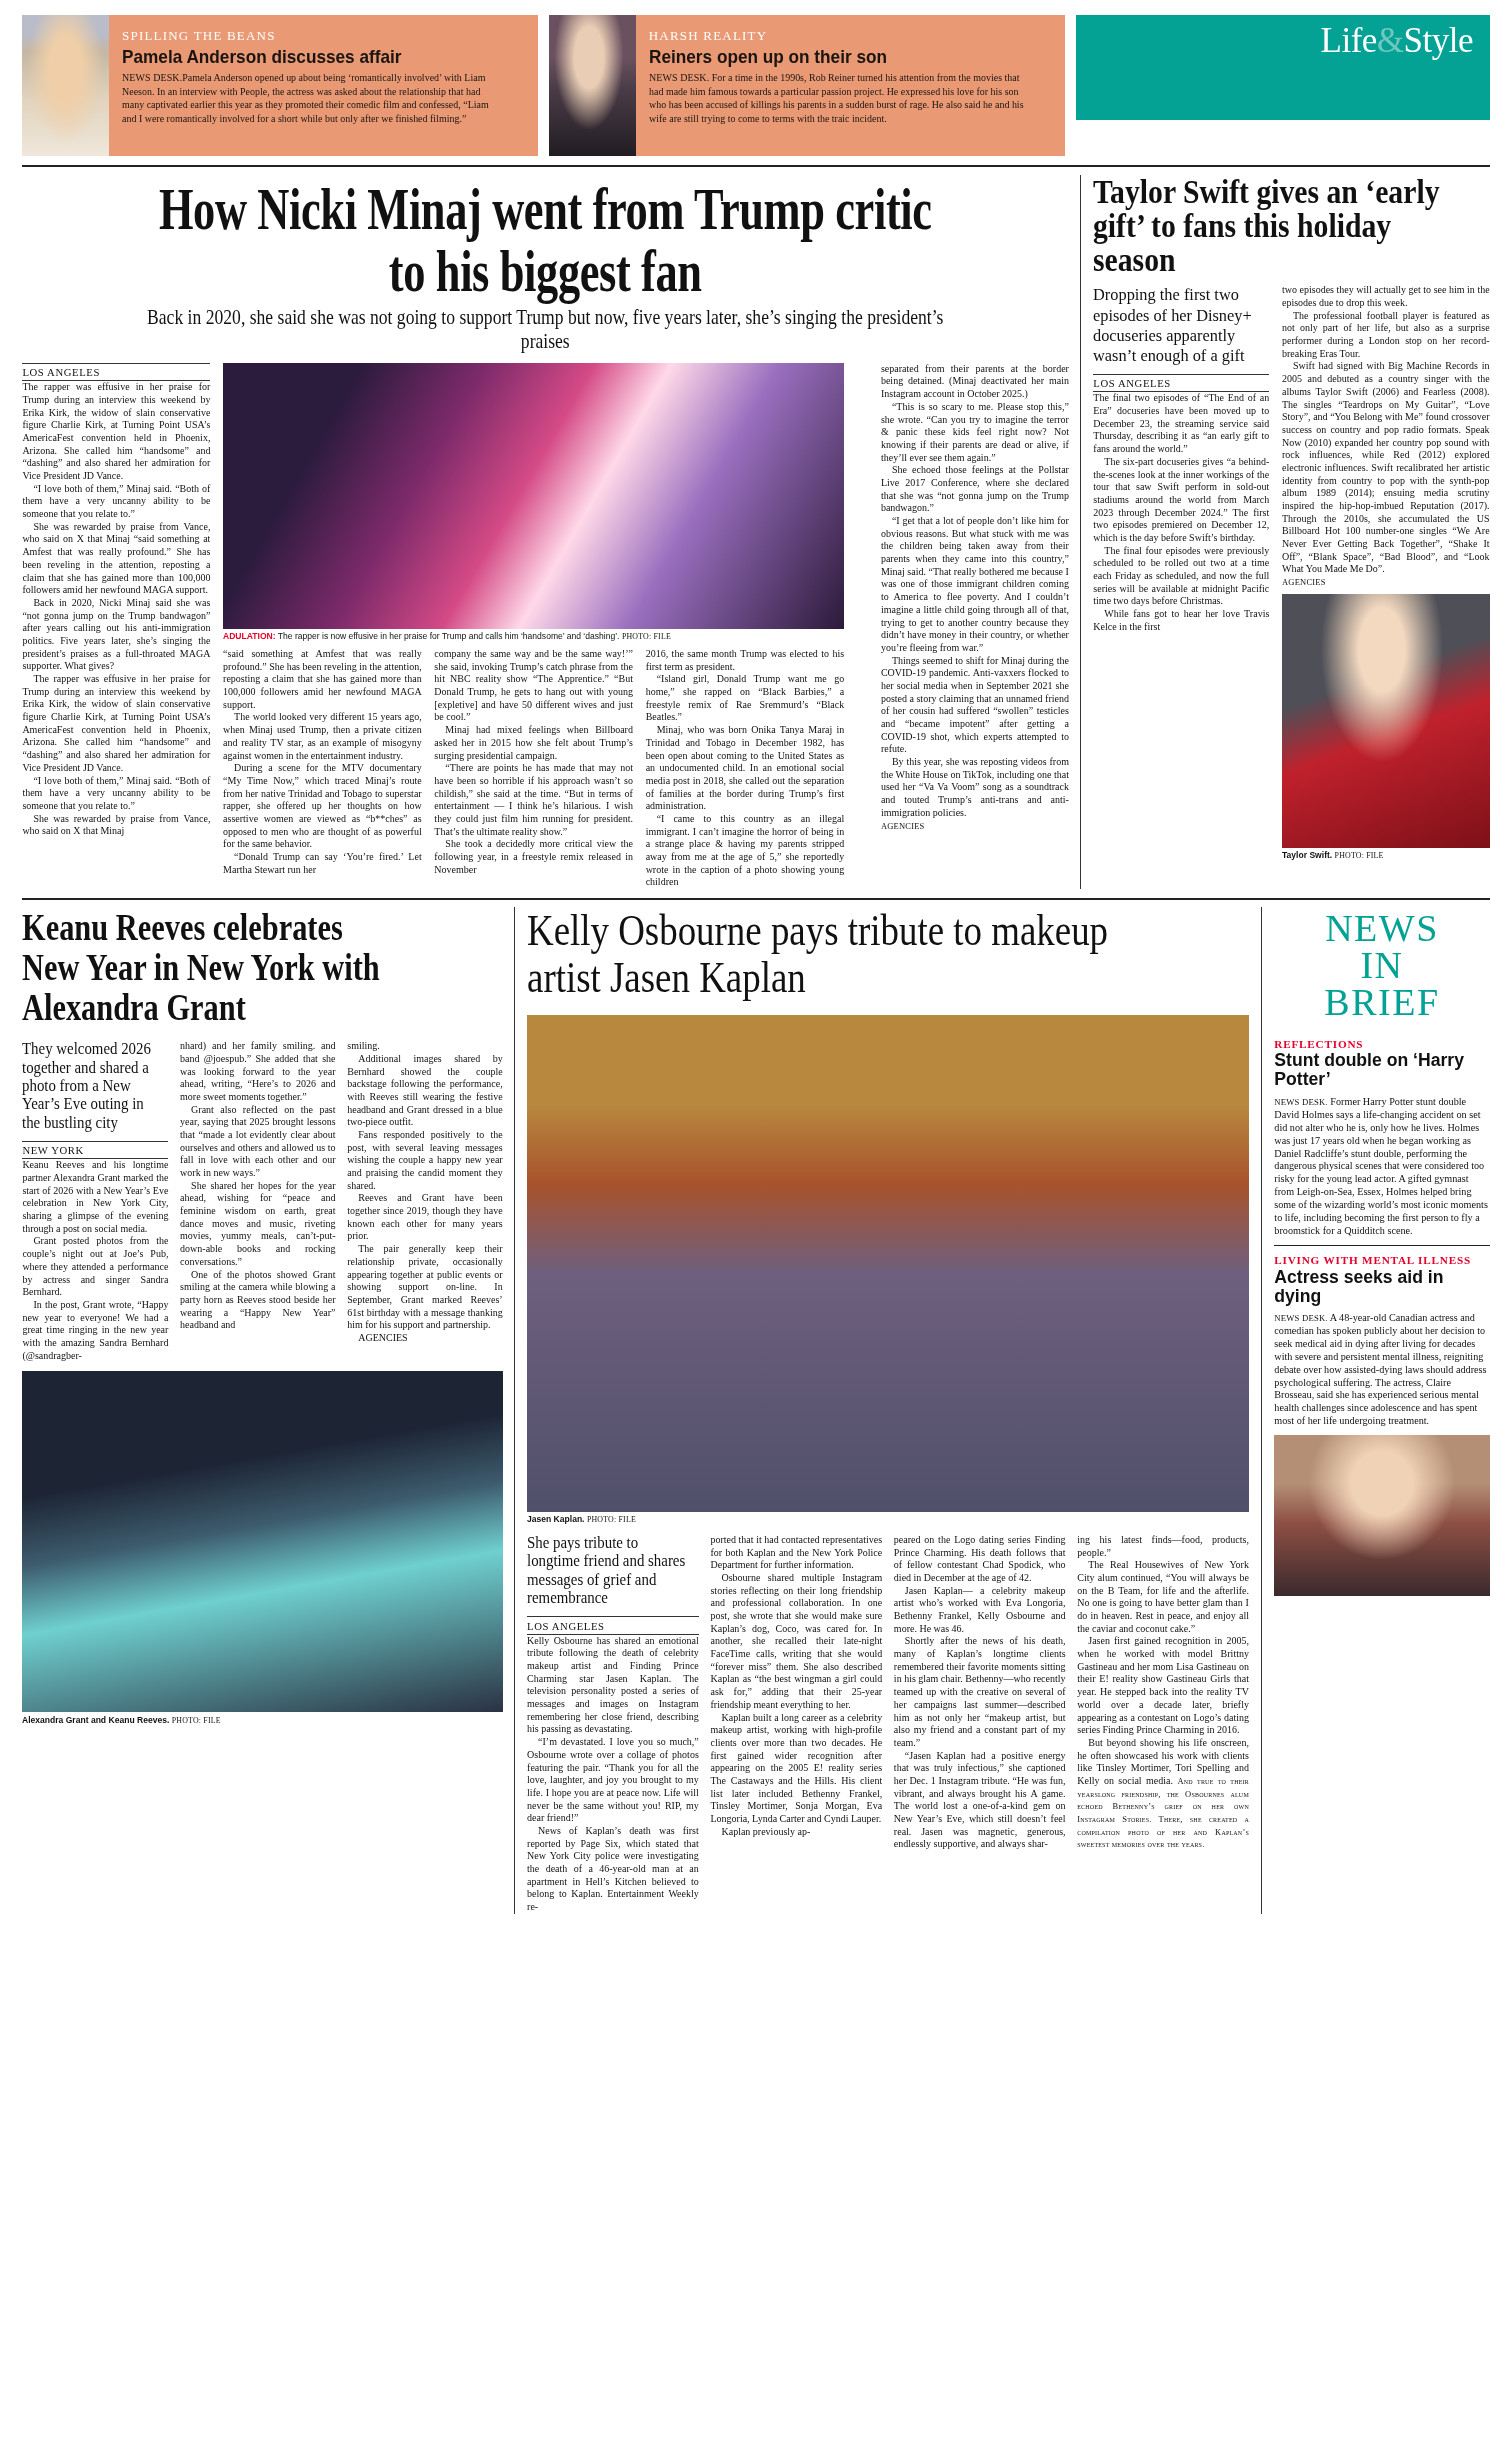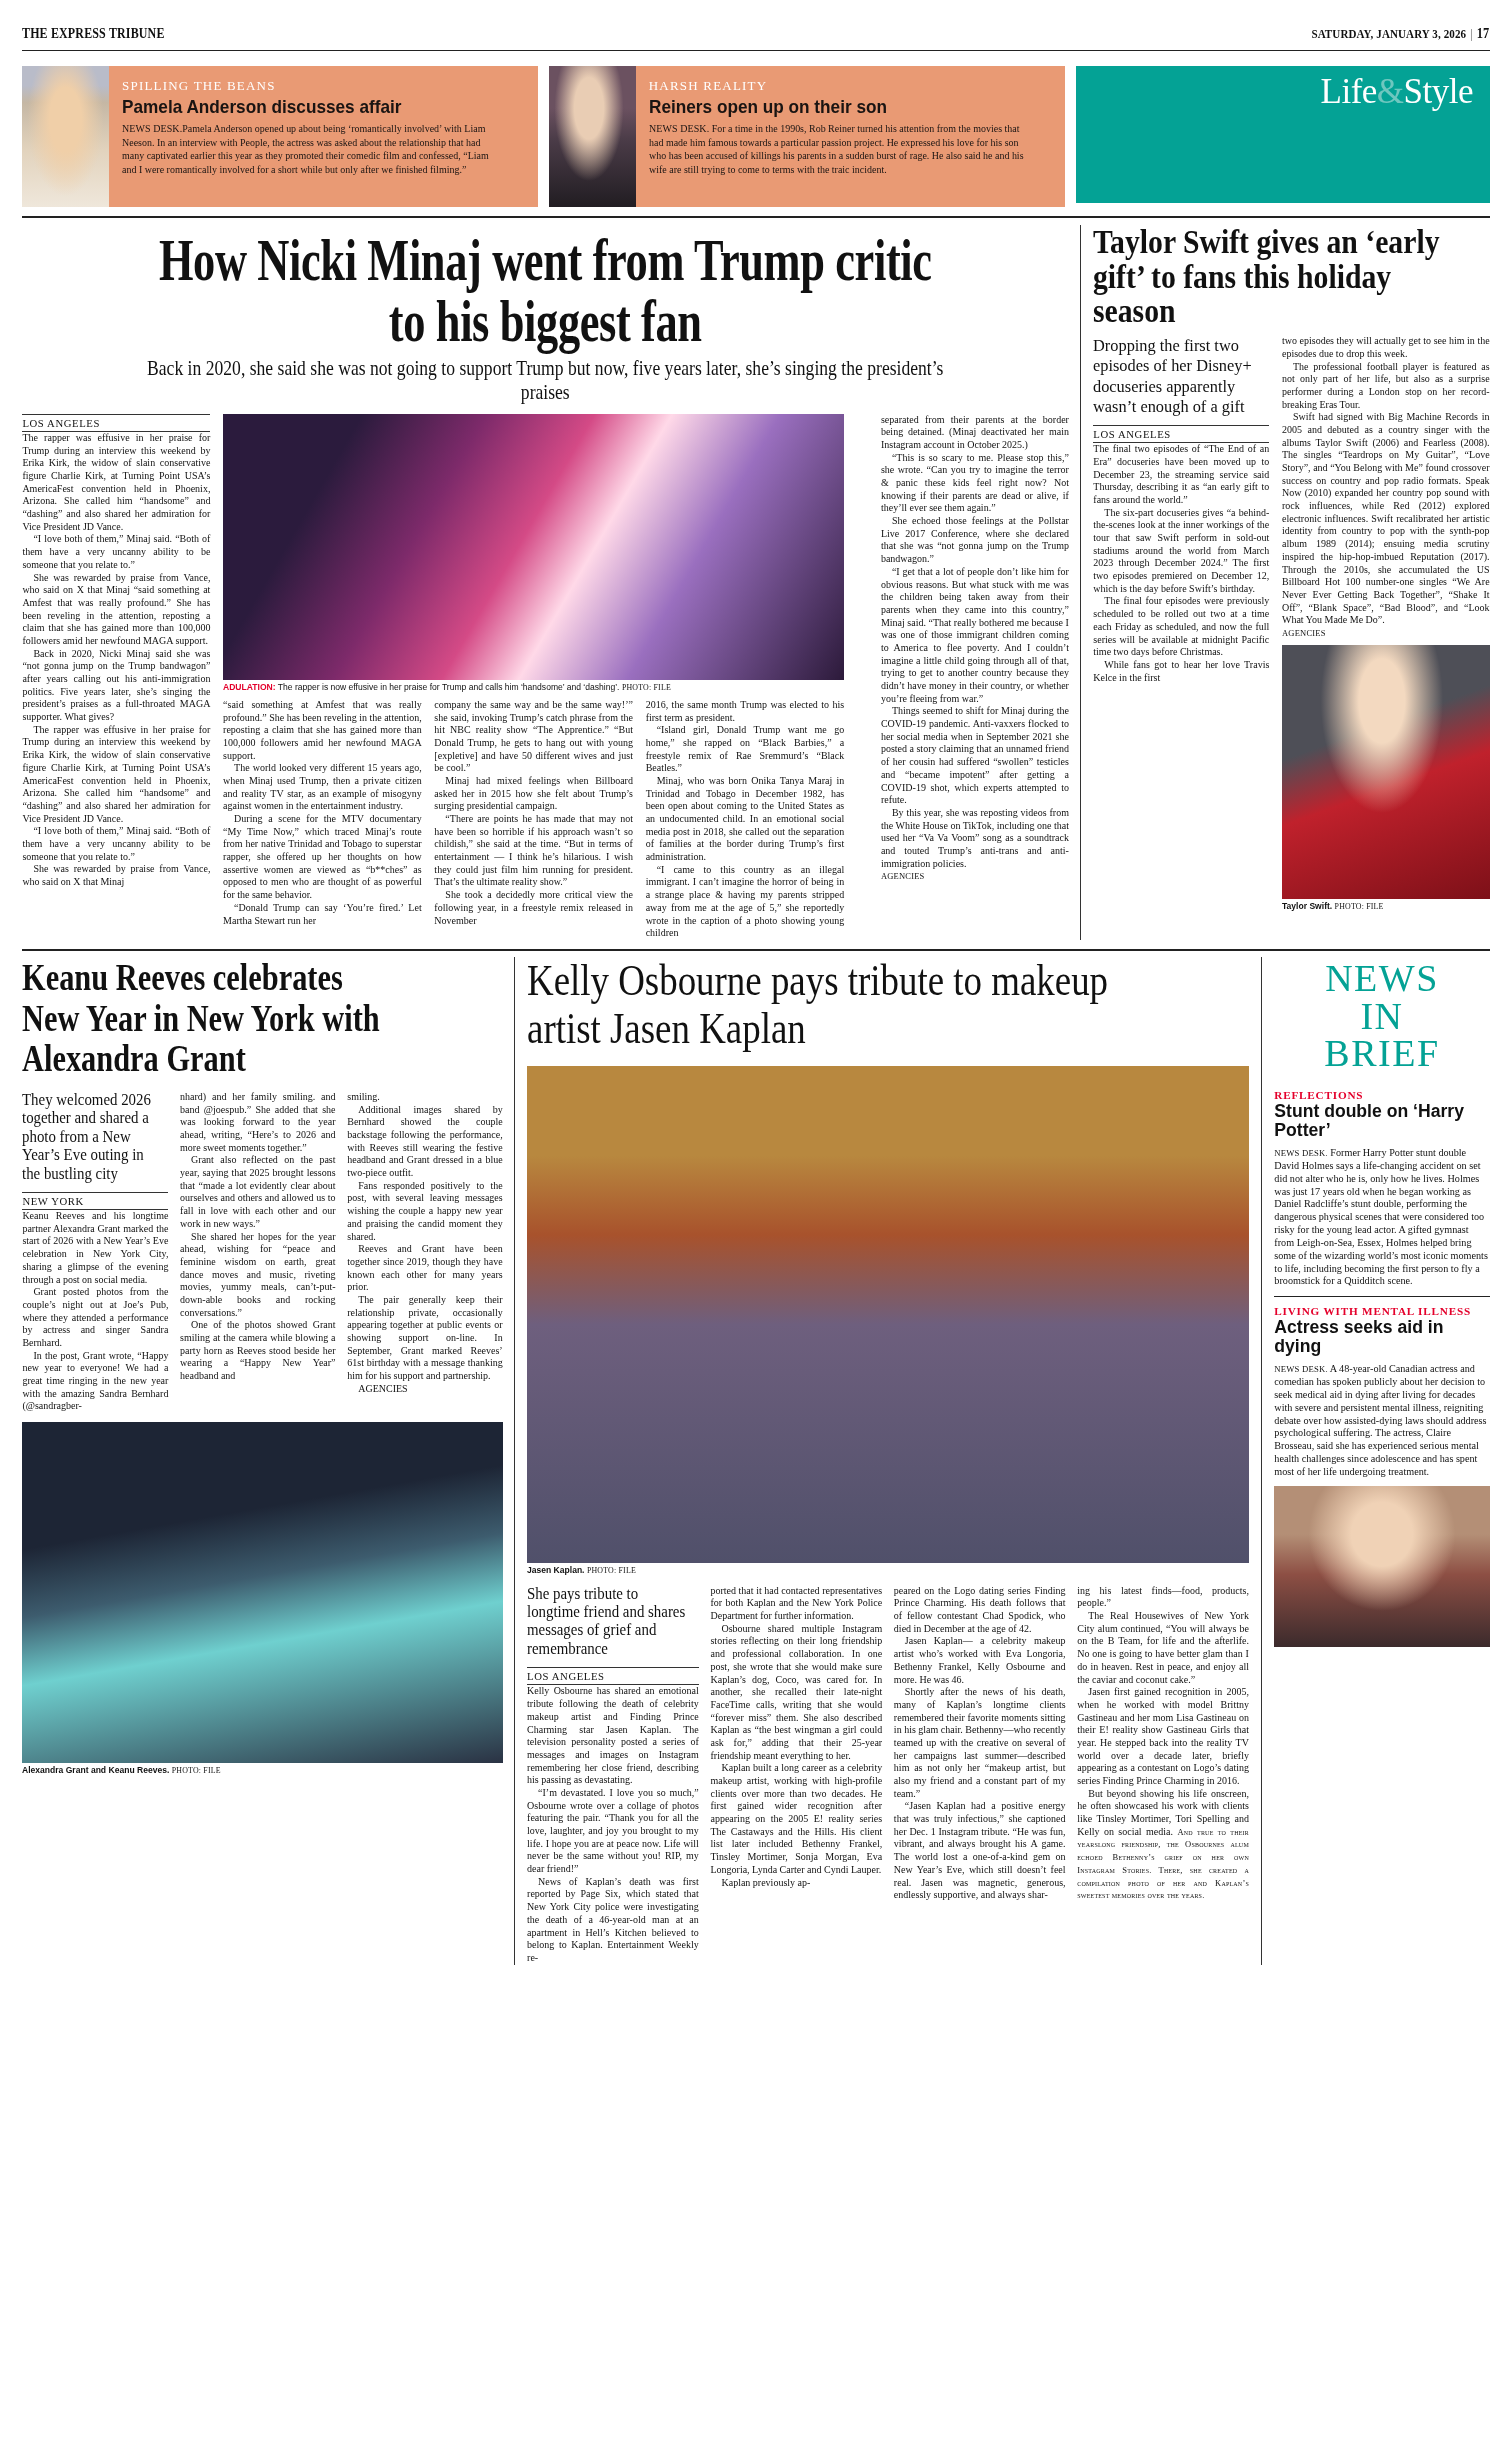--- a/index.html
+++ b/index.html
@@ -59,21 +59,21 @@
     margin-bottom: 4.9px;
   }
   .teaser-text {
     font-family: "Liberation Serif", serif;
     font-size: 10.5px; line-height: 1.30; color: #1a1412;
     transform: scaleX(0.95); transform-origin: left top;
   }
   .teaser-text .dateline { font-variant: small-caps; letter-spacing:0.1px; }
 
   .brandbox {
-    flex: 1 1 auto; background: #04a295; position: relative; height: 137px;
+    flex: 1 1 auto; background: #04a295; position: relative; height: 105px;
   }
   .brandbox .logo {
     position: absolute; right: 16.6px; top: 5.9px;
     font-family: "Liberation Serif", serif;
     font-size: 35px; color: #ffffff; font-weight: 400; letter-spacing: -0.5px;
   }
   .brandbox .logo .amp { color: #6fc7bf; }
 
   
   .rule-thick { border-top: 2px solid #222; margin: 8.8px 0 0 0; }
@@ -198,28 +198,20 @@
       radial-gradient(circle at 72% 40%, rgba(245,222,200,.6) 0 10%, rgba(245,222,200,0) 30%); }
   .img-brosseau { background:
       radial-gradient(ellipse at 50% 30%, #f0d2b6 0 20%, rgba(240,210,182,0) 48%),
       linear-gradient(180deg,#b48f76 0 30%, #8d4f44 55%, #3b2a2c 100%); }
 </style>
 </head>
 <body>
 
 <div class="page">
 
-  <div class="masthead">
-    <div class="masthead-name">THE EXPRESS TRIBUNE</div>
-    <div class="masthead-date">
-      <span>SATURDAY, JANUARY 3, 2026</span>
-      <span class="sep">|</span>
-      <span class="pageno">17</span>
-    </div>
-  </div>
 
   <div class="teaser-strip">
 
     <div class="teaser">
       <div class="teaser-photo">
         <div class="photo-inner img-pamela"></div>
       </div>
       <div class="teaser-body">
         <div class="kicker">SPILLING THE BEANS</div>
         <div class="teaser-head">Pamela Anderson discusses affair</div>

